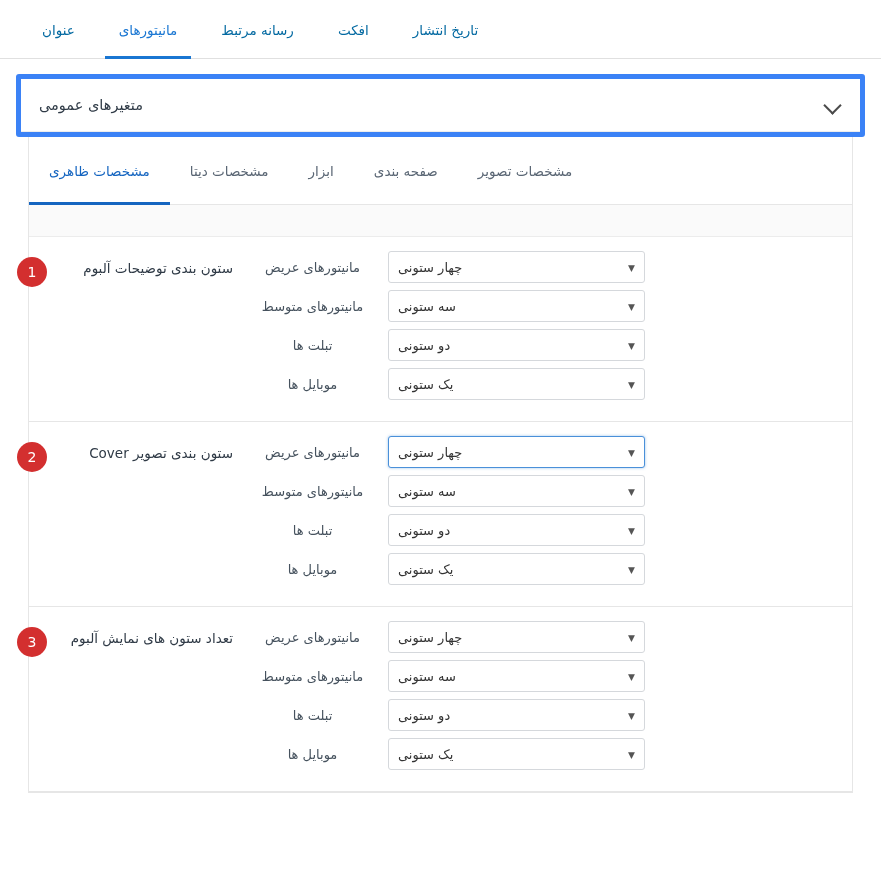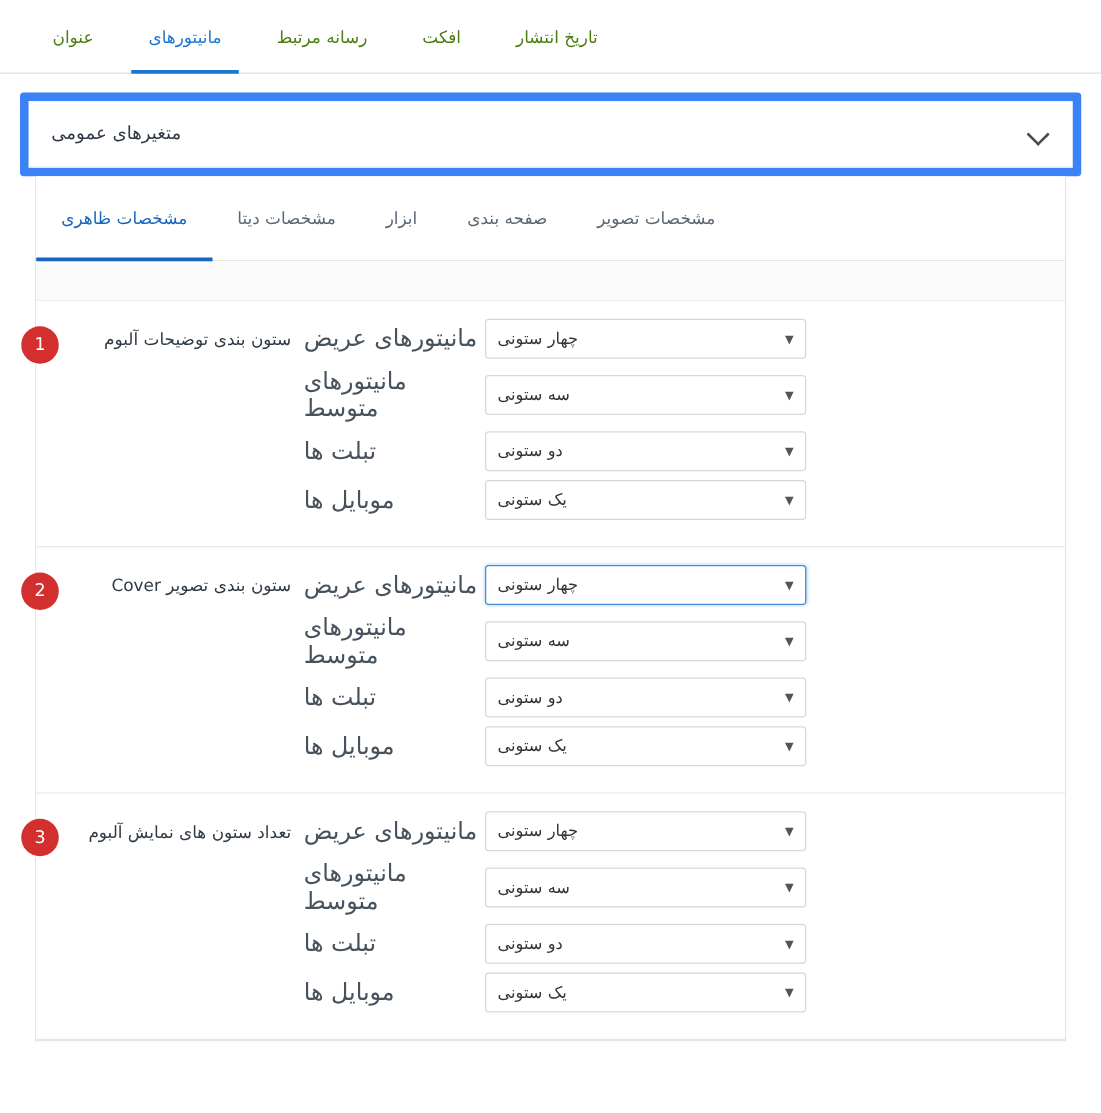--- a/index.html
+++ b/index.html
@@ -27,21 +27,21 @@
     padding-left: 0;
     padding-right: 0;
     background: #fff;
   }
   .topnav-spacer { flex: 0 0 20px; }
   .topnav-item {
     display: flex;
     align-items: center;
     padding: 0 22px;
     font-size: 13.5px;
-    color: #4d7c0f;
+    color: #0369a1;
     position: relative;
     cursor: pointer;
     white-space: nowrap;
     height: 59px;
   }
   .topnav-item.active {
     color: #1976d2;
   }
   .topnav-item.active::after {
     content: "";
@@ -49,21 +49,21 @@
     left: 8px;
     right: 8px;
     bottom: 0;
     height: 3px;
     background: #1976d2;
   }
 
   
   .panel {
     margin: 15px 16px 0 16px;
-    border: 7px solid #3b82f6;
+    border: 5px solid #3b82f6;
     border-radius: 3px;
     background: #fff;
   }
   .panel-header {
     height: 53px;
     display: flex;
     flex-direction: row-reverse;
     align-items: center;
     justify-content: space-between;
     padding: 0 18px;
@@ -171,22 +171,22 @@
   .fields { flex: 1 1 auto; }
   .field-row {
     display: flex;
     flex-direction: row-reverse;
     align-items: center;
     margin-bottom: 7px;
   }
   .field-label {
     width: 145px;
     flex: 0 0 145px;
-    text-align: left;
-    font-size: 19px;
+    text-align: center;
+    font-size: 13px;
     color: #46525e;
     padding-right: 6px;
   }
   .select {
     width: 257px;
     height: 32px;
     border: 1px solid #d5d8dc;
     border-radius: 3px;
     background: #fff;
     display: flex;

